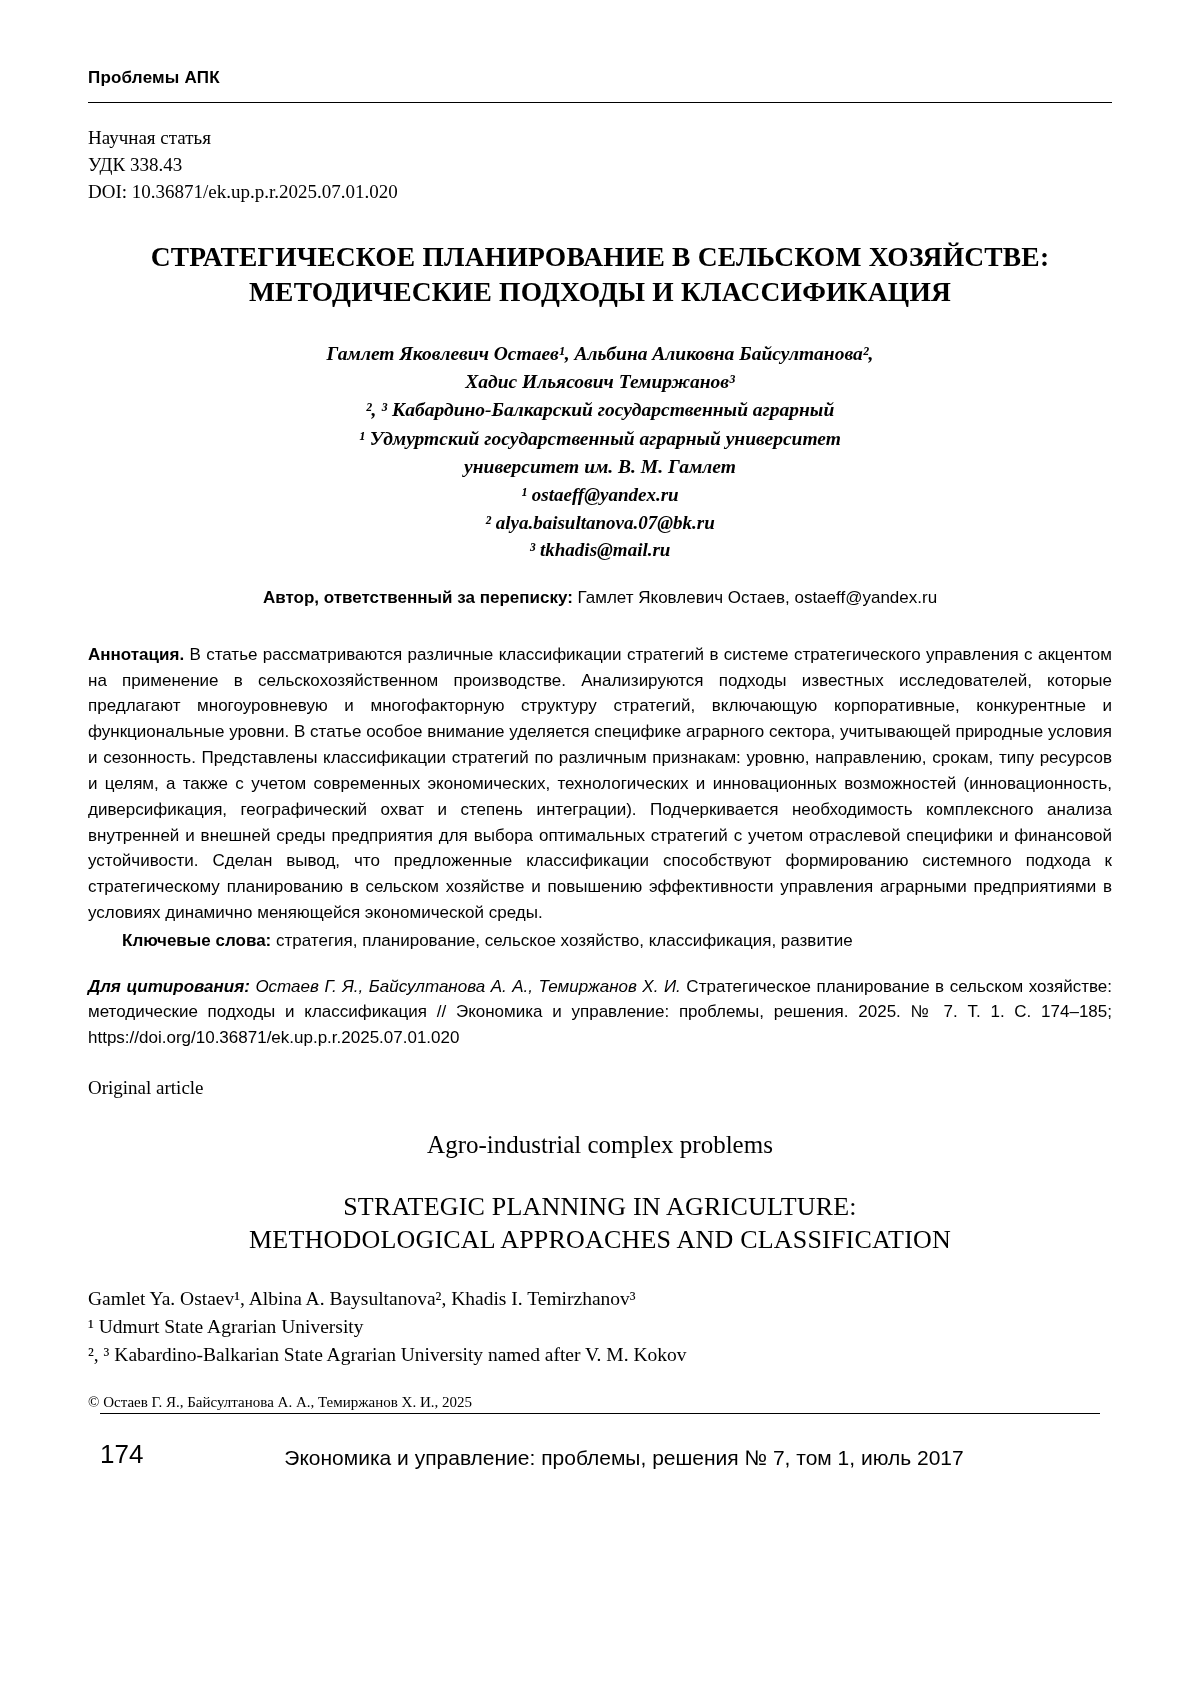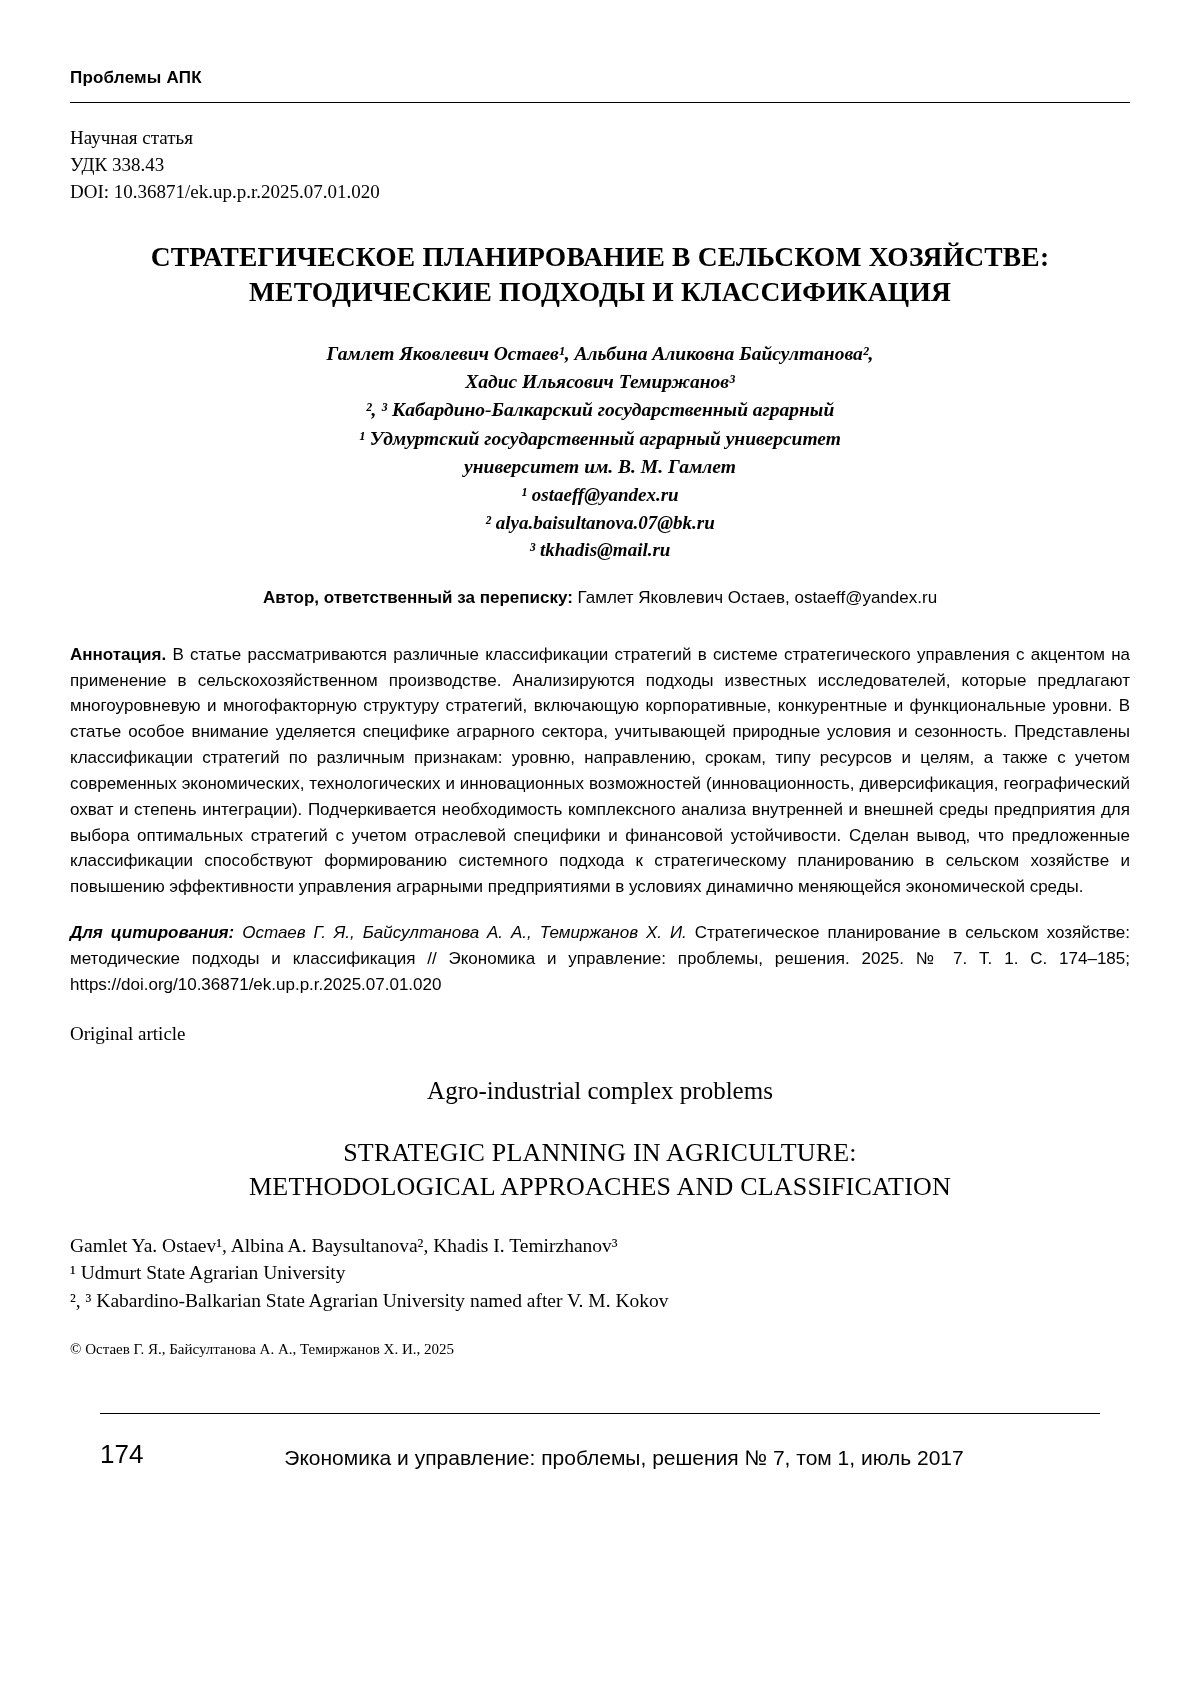--- a/index.html
+++ b/index.html
@@ -12,21 +12,21 @@
     height: 1698px;
     font-family: "Liberation Serif", serif;
     color: #000000;
     position: relative;
   }
   .page {
     position: relative;
     width: 1200px;
     height: 1522px;
     box-sizing: border-box;
-    padding: 0 70px;
+    padding: 0 88px;
   }
   
   .runhead {
     padding-top: 68px;
     font-family: "Liberation Sans", sans-serif;
     font-weight: bold;
     font-size: 17px;
     letter-spacing: 0.2px;
   }
   .rule-top {
@@ -201,20 +201,24 @@
   <div class="corresp">
     <b>Автор, ответственный за переписку:</b>
     <span>Гамлет Яковлевич Остаев, ostaeff@yandex.ru</span>
   </div>
 
   <div class="abstract">
     <span class="lead">Аннотация.</span>
     <span>В статье рассматриваются различные классификации стратегий в системе стратегического управления с акцентом на применение в сельскохозяйственном производстве. Анализируются подходы известных исследователей, которые предлагают многоуровневую и многофакторную структуру стратегий, включающую корпоративные, конкурентные и функциональные уровни. В статье особое внимание уделяется специфике аграрного сектора, учитывающей природные условия и сезонность. Представлены классификации стратегий по различным признакам: уровню, направлению, срокам, типу ресурсов и целям, а также с учетом современных экономических, технологических и инновационных возможностей (инновационность, диверсификация, географический охват и степень интеграции). Подчеркивается необходимость комплексного анализа внутренней и внешней среды предприятия для выбора оптимальных стратегий с учетом отраслевой специфики и финансовой устойчивости. Сделан вывод, что предложенные классификации способствуют формированию системного подхода к стратегическому планированию в сельском хозяйстве и повышению эффективности управления аграрными предприятиями в условиях динамично меняющейся экономической среды.</span>
   </div>
 
+  <div class="keywords">
+    <b>Ключевые слова:</b>
+    <span>стратегия, планирование, сельское хозяйство, классификация, развитие</span>
+  </div>
 
   <div class="citation">
     <span class="lead">Для цитирования:</span>
     <span class="names">Остаев Г. Я., Байсултанова А. А., Темиржанов Х. И.</span>
     <span>Стратегическое планирование в сельском хозяйстве: методические подходы и классификация // Экономика и управление: проблемы, решения. 2025. № 7. Т. 1. С. 174–185; https://doi.org/10.36871/ek.up.p.r.2025.07.01.020</span>
   </div>
 
   <div class="orig-article">Original article</div>
 
   <div class="section-en">Agro-industrial complex problems</div>

